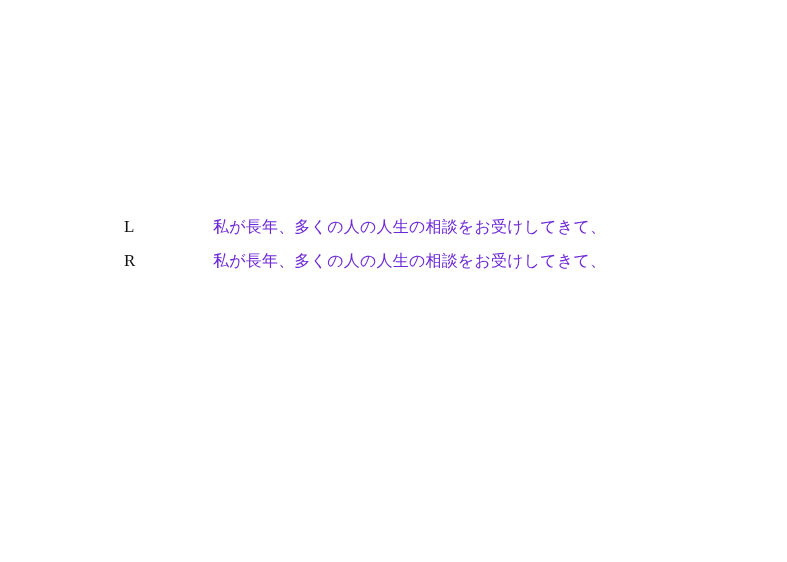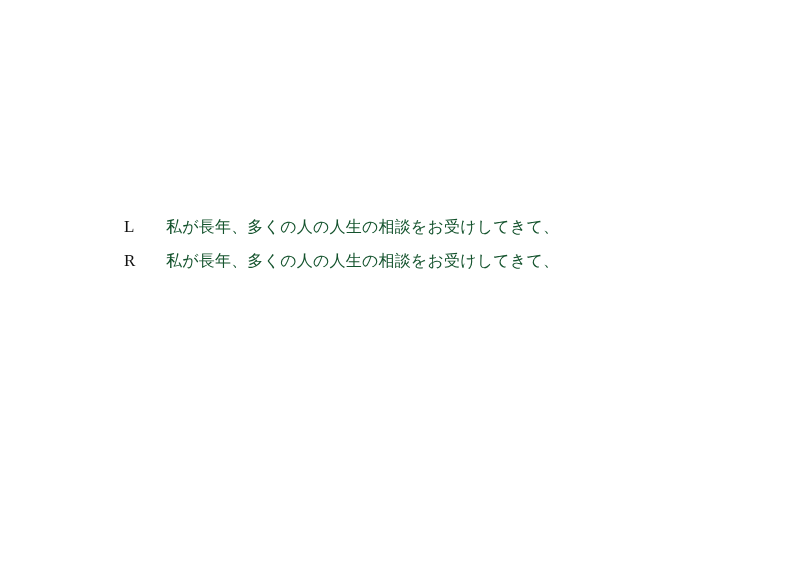--- a/index.html
+++ b/index.html
@@ -36,22 +36,23 @@
     font-family: "Liberation Serif", "DejaVu Serif", serif;
     font-size: 17px;
     line-height: 1.0;
     color: #111111;
     letter-spacing: 0.5px;
   }
   .line-text {
     font-family: "DejaVu Serif", "Liberation Serif", serif;
     font-size: 16px;
     line-height: 1.0;
-    color: #14532d;
+    color: #6d28d9;
     letter-spacing: 0.2px;
+    margin-left: 47px;
   }
   .row-l {
     margin-bottom: 17px;
   }
   .row-r .line-text {
     font-family: "DejaVu Serif", "Liberation Serif", serif;
   }
 </style>
 </head>
 <body>

